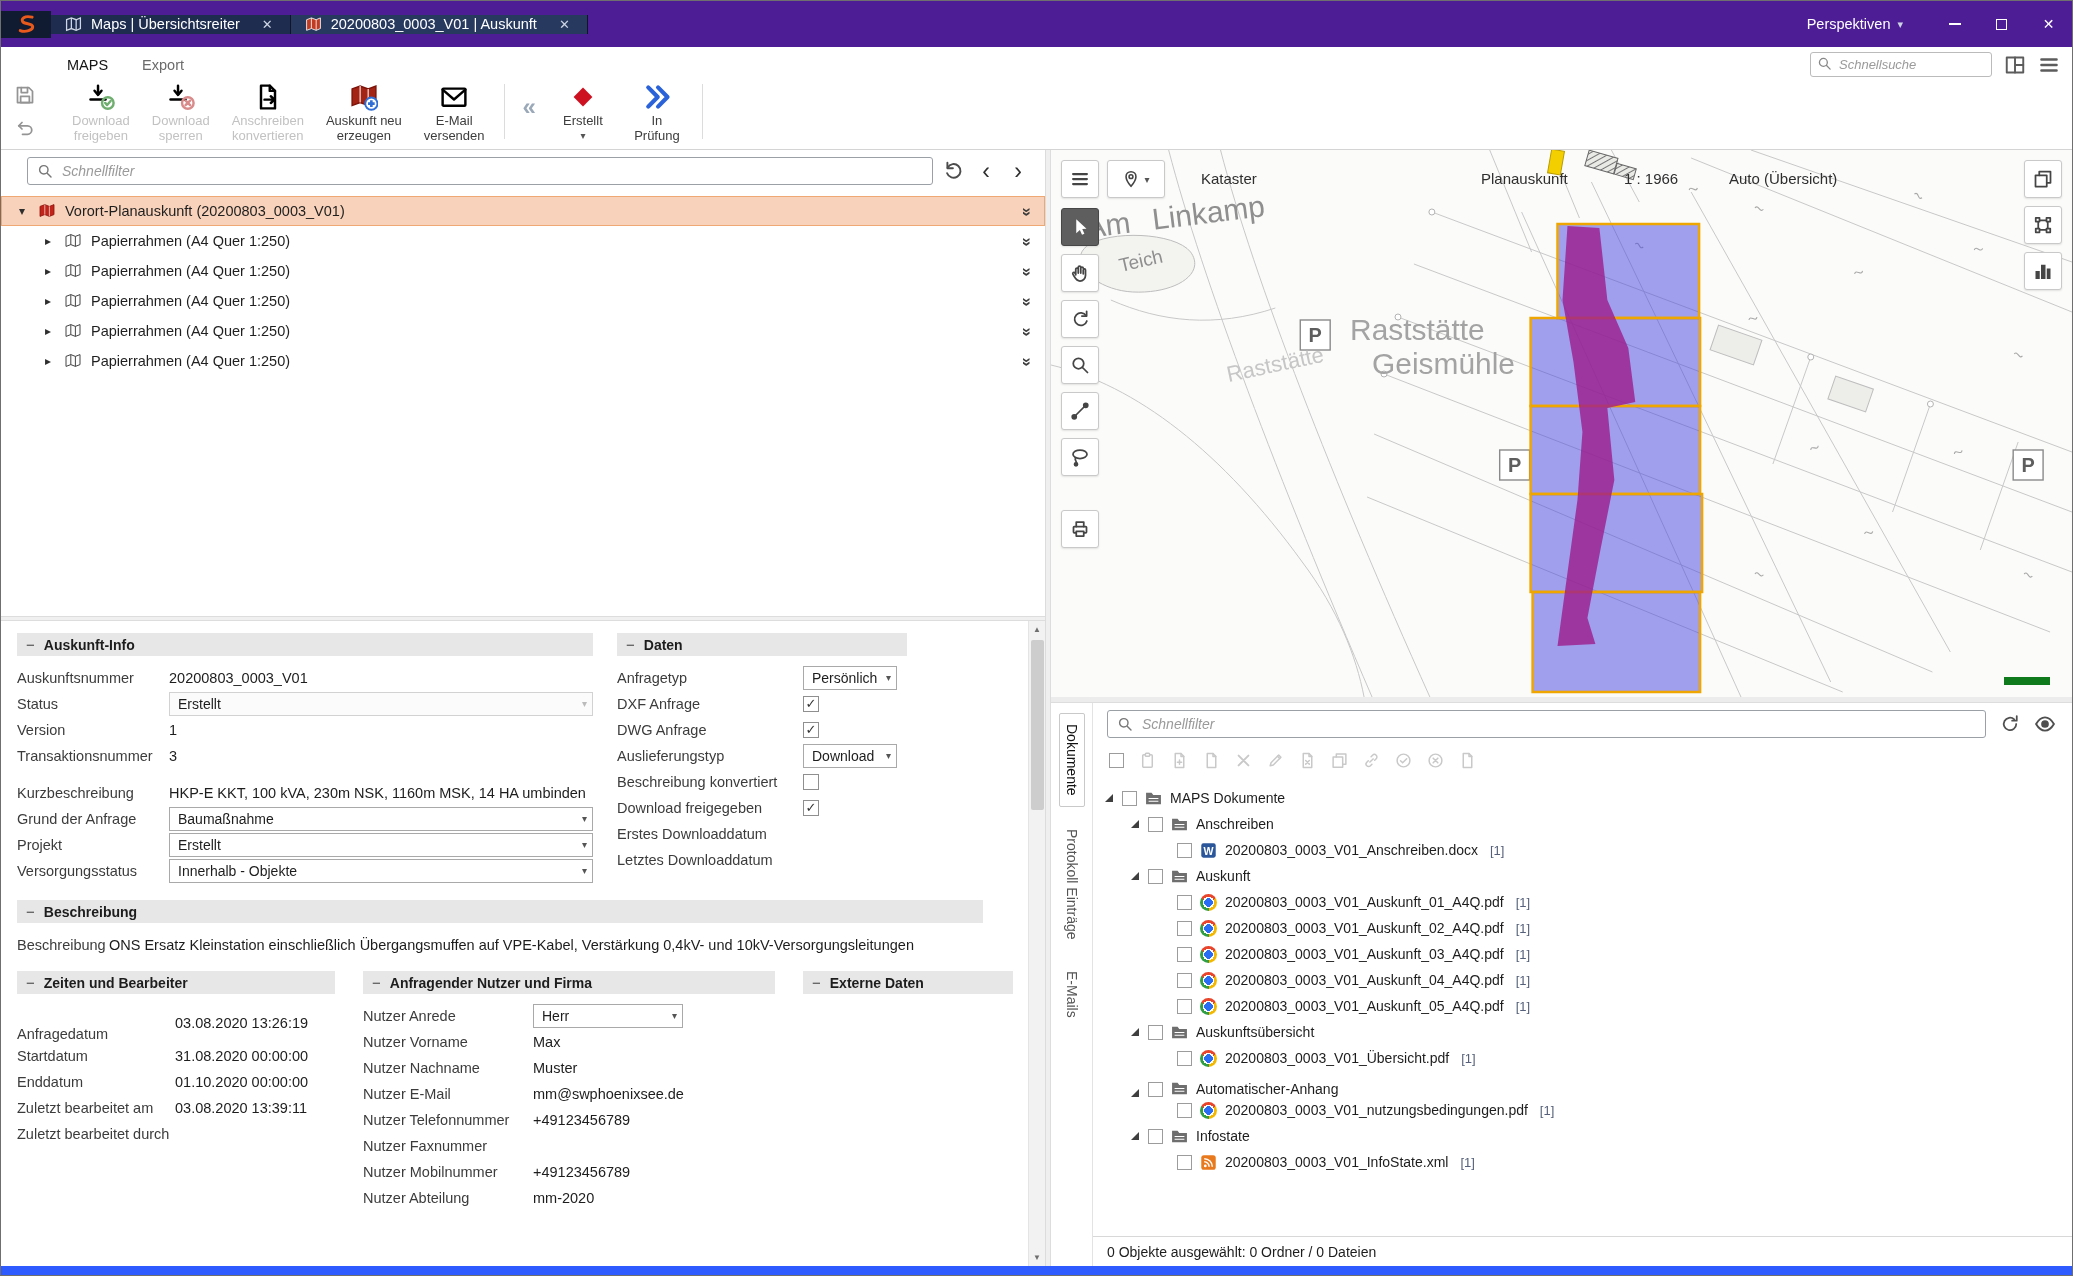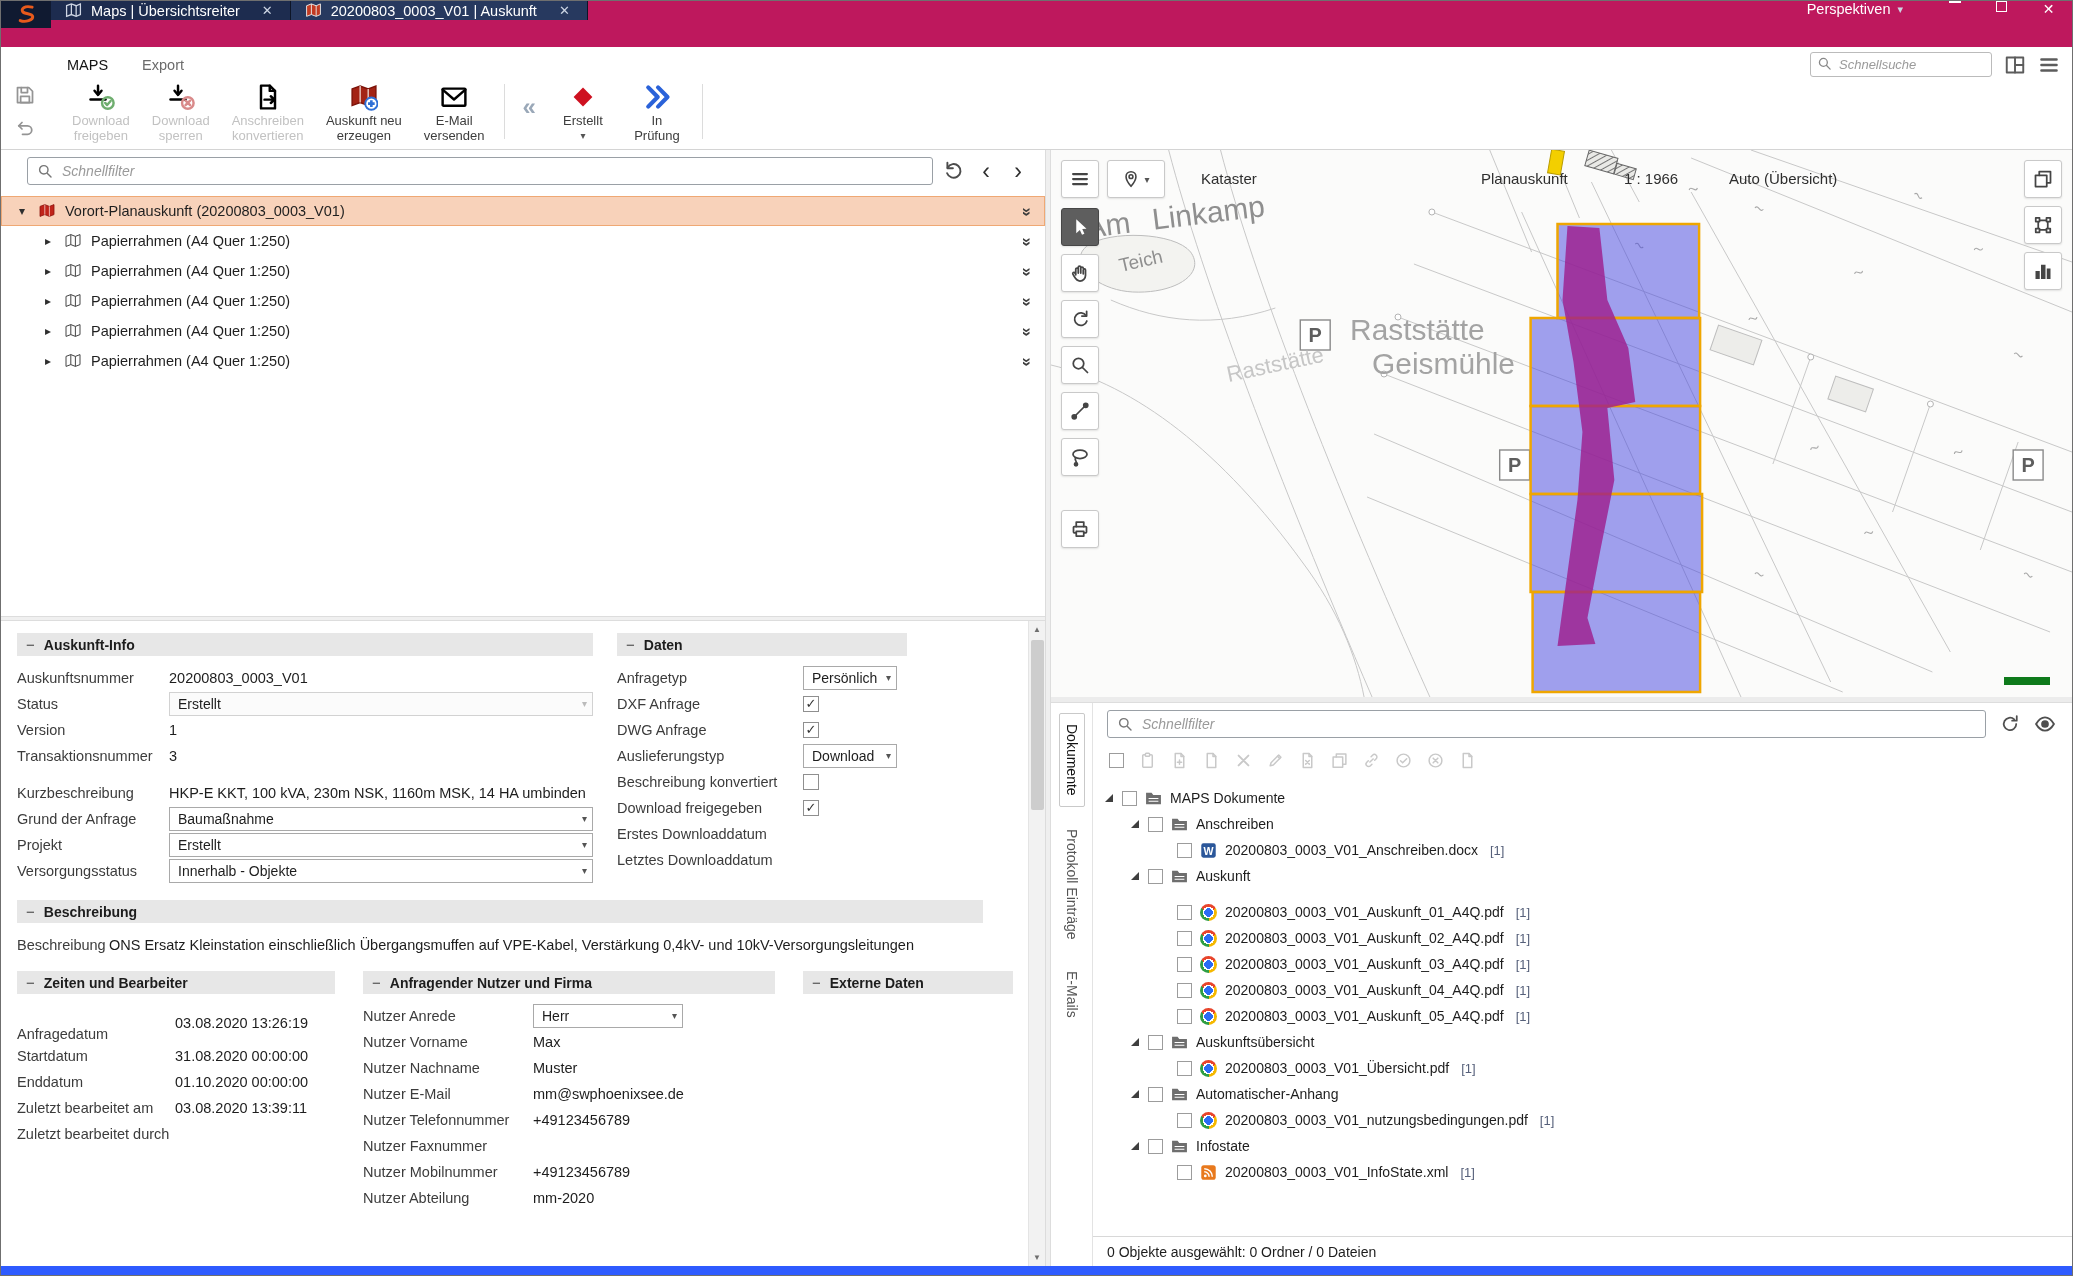--- a/index.html
+++ b/index.html
@@ -1,20 +1,20 @@
 <!DOCTYPE html>
 <html><head>
 <meta charset="utf-8">
 <style>
   *{margin:0;padding:0;box-sizing:border-box}
   html,body{width:2073px;height:1276px;overflow:hidden;background:#777}
   #app{width:2073px;height:1276px;display:flex;flex-direction:column;font-family:"Liberation Sans",sans-serif;background:#fff;border:1px solid #6f6f6f;position:relative}
 
   
-  .titlebar{height:46px;flex:0 0 46px;background:#be185d;display:flex;align-items:flex-start}
+  .titlebar{height:46px;flex:0 0 46px;background:#4c1d95;display:flex;align-items:center}
   .applogo{width:50px;display:flex;align-items:center;justify-content:center;background:#101a31}
   .ttab{display:flex;align-items:center;gap:9px;padding:0 14px;background:#1d2c4f;color:#fff;font-size:14.5px;border-right:1px solid #0d1527;max-width:310px;cursor:default}
   .ttab.active{background:#27395f}
   .ttab .ticon16{width:17px;height:17px;flex:0 0 17px}
   .ttab-x{color:#cdd5e4;font-size:13px;margin-left:10px;padding:2px 3px}
   .tspacer{flex:1}
   .perspektiven{color:#fff;font-size:14.5px;display:flex;align-items:center;gap:7px;margin-right:28px}
   .perspektiven .caret{font-size:11px;color:#cdd5e4}
   .wbtn{width:47px;display:flex;align-items:center;justify-content:center;color:#fff;font-size:14px}
   .min-glyph{display:block;width:12px;height:2px;background:#fff}
@@ -937,21 +937,21 @@
                 <span class="dcaret"></span>
                 <span class="dckb"></span>
                 <span class="dicon">
                   <svg viewBox="0 0 16 16" width="100%" height="100%">
                     <path d="M1 2.6 h5.2 l1.6 2 H15 v8.8 H1 Z" fill="#6e6e6e"></path>
                     <path d="M3.4 8 h9.2 M3.4 10.6 h9.2" stroke="#fff" stroke-width="1.1"></path>
                   </svg>
                 </span>
                 <span class="dlabel">Auskunft</span>
               </div>
-              <div class="drow" style="padding-left: 64px; margin-top: 10px;">
+              <div class="drow" style="padding-left: 64px;">
                 <span class="dsp"></span>
                 <span class="dckb"></span>
                 <span class="dicon icon-chrome"></span>
                 <span class="dlabel">20200803_0003_V01_Auskunft_01_A4Q.pdf</span>
                 <span class="dbadge">[1]</span>
               </div>
               <div class="drow" style="padding-left: 64px;">
                 <span class="dsp"></span>
                 <span class="dckb"></span>
                 <span class="dicon icon-chrome"></span>
@@ -990,21 +990,21 @@
                 </span>
                 <span class="dlabel">Auskunftsübersicht</span>
               </div>
               <div class="drow" style="padding-left: 64px;">
                 <span class="dsp"></span>
                 <span class="dckb"></span>
                 <span class="dicon icon-chrome"></span>
                 <span class="dlabel">20200803_0003_V01_Übersicht.pdf</span>
                 <span class="dbadge">[1]</span>
               </div>
-              <div class="drow" style="padding-left: 38px;">
+              <div class="drow" style="padding-left: 38px; align-items: flex-end;">
                 <span class="dcaret"></span>
                 <span class="dckb"></span>
                 <span class="dicon">
                   <svg viewBox="0 0 16 16" width="100%" height="100%">
                     <path d="M1 2.6 h5.2 l1.6 2 H15 v8.8 H1 Z" fill="#6e6e6e"></path>
                     <path d="M3.4 8 h9.2 M3.4 10.6 h9.2" stroke="#fff" stroke-width="1.1"></path>
                   </svg>
                 </span>
                 <span class="dlabel">Automatischer-Anhang</span>
               </div>

